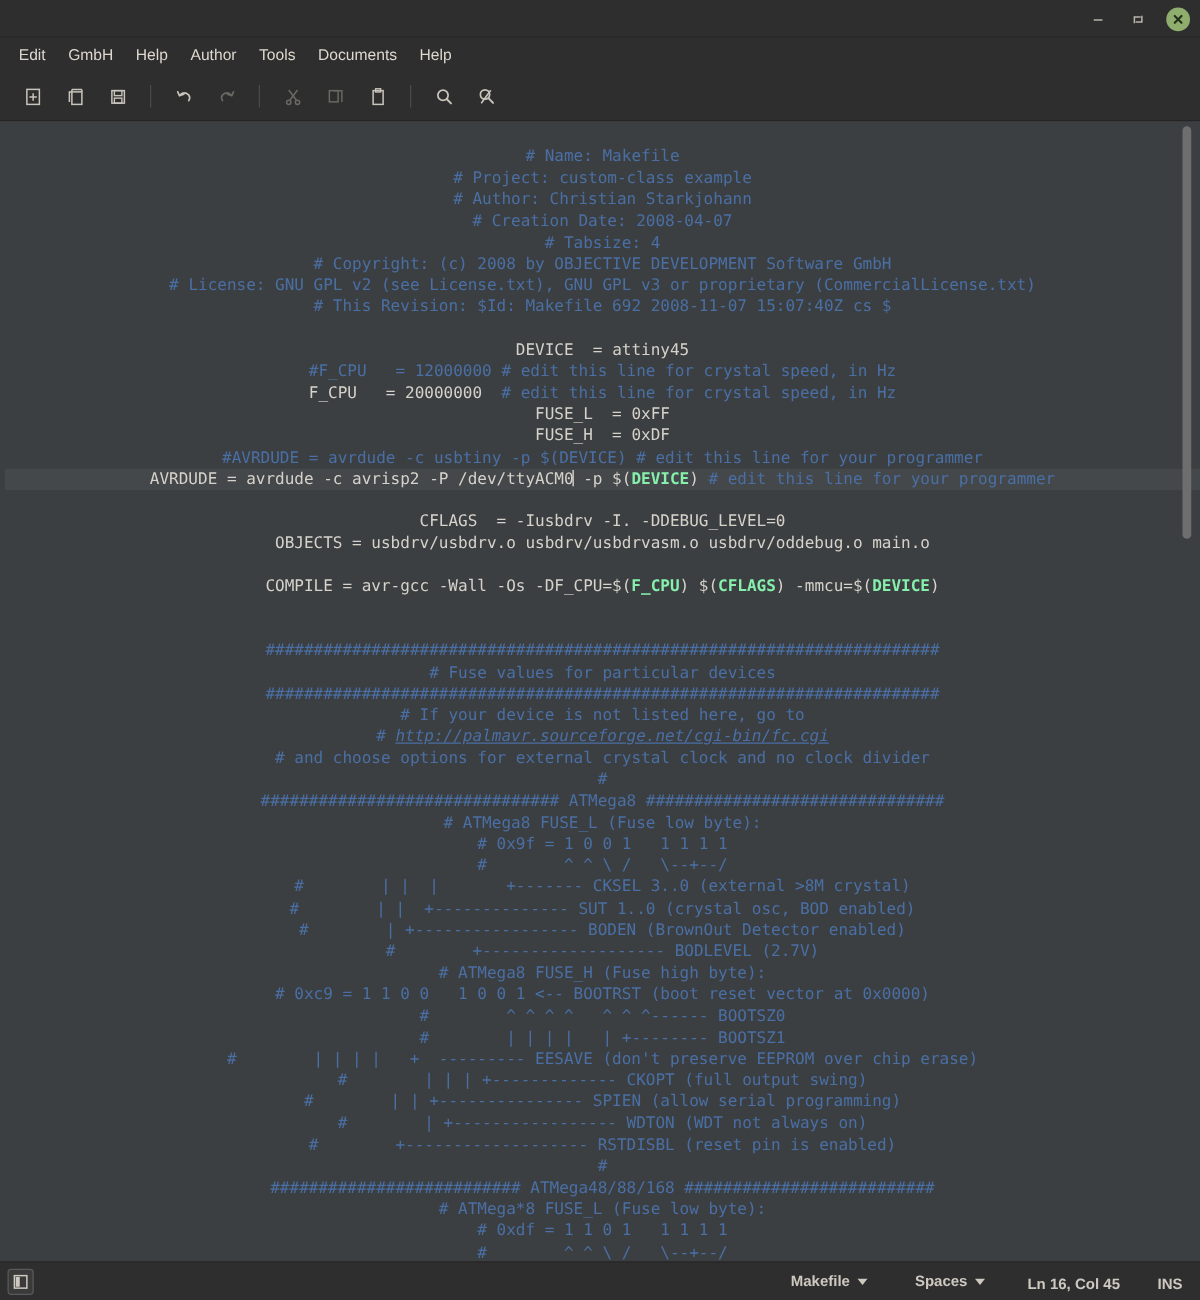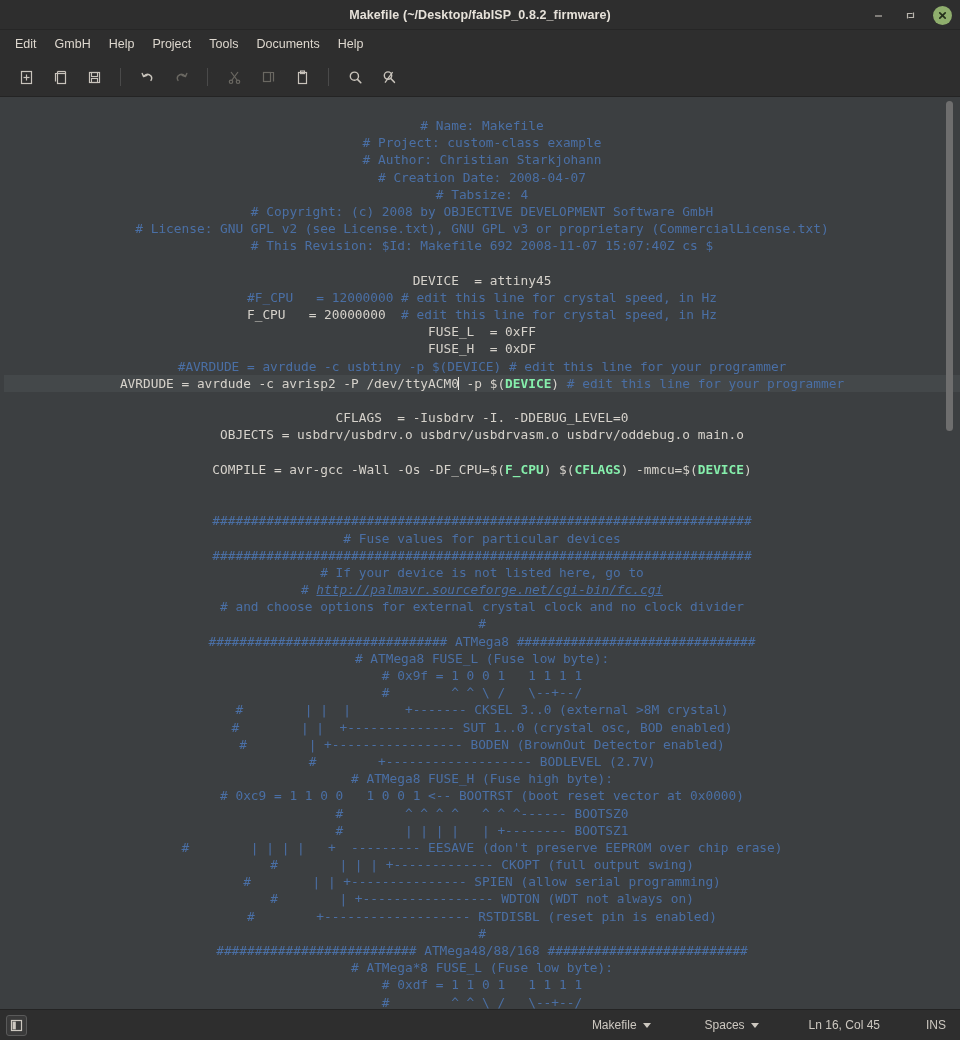--- a/index.html
+++ b/index.html
@@ -123,39 +123,38 @@
   }
   #panel-toggle {
     width: 21px; height: 21px;
     border: 1px solid #5a5a5a; border-radius: 3px;
     background: #3a3a3a;
     display: flex; align-items: center; justify-content: center;
     cursor: pointer;
   }
   #status-right {
     margin-left: auto;
-    display: flex; align-items: center; gap: 46px;
+    display: flex; align-items: flex-end; gap: 30px; font-weight: bold;
   }
   .st-drop {
     display: flex; align-items: center; gap: 6px; cursor: pointer;
     padding: 2px 4px; border-radius: 3px;
   }
   .st-plain { cursor: default; }
   .caret-dn {
     width: 0; height: 0;
     border-left: 4px solid transparent;
     border-right: 4px solid transparent;
     border-top: 5px solid #cdc8c0;
   }
 </style>
 </head>
 <body>
 
 <div id="titlebar">
-  <div id="title-text">Makefile (~/Desktop/fabISP_0.8.2_firmware)</div>
   <div id="win-controls">
     <div class="wbtn">
       <svg width="11" height="11" viewBox="0 0 11 11">
           <line x1="2" y1="6" x2="9" y2="6" stroke="currentColor" stroke-width="1.2"></line>
         </svg>
     </div>
     <div class="wbtn">
       <svg width="11" height="11" viewBox="0 0 11 11">
         <path d="M2.5 8.5 L2.5 3.5 L7.5 3.5" fill="none" stroke="currentColor" stroke-width="1.2"></path>
         <path d="M8.5 2.5 L8.5 7.5 L3.5 7.5" fill="none" stroke="currentColor" stroke-width="1.2"></path>
@@ -167,21 +166,21 @@
         <line x1="7.2" y1="1.8" x2="1.8" y2="7.2" stroke="#25301c" stroke-width="1.7" stroke-linecap="round"></line>
       </svg>
     </div>
   </div>
 </div>
 
 <div id="menubar">
     <div class="menu-item">Edit</div>
     <div class="menu-item">GmbH</div>
     <div class="menu-item">Help</div>
-    <div class="menu-item">Project</div>
+    <div class="menu-item">Author</div>
     <div class="menu-item">Tools</div>
     <div class="menu-item">Documents</div>
     <div class="menu-item">Help</div>
   </div>
 
 <div id="toolbar">
   <div class="tb-btn">
     <svg width="17" height="17" viewBox="0 0 17 17">
       <rect x="3.5" y="2.5" width="10" height="12" fill="none" stroke="currentColor" stroke-width="1.2"></rect>
       <line x1="8.5" y1="5.5" x2="8.5" y2="11.5" stroke="currentColor" stroke-width="1.2"></line>

